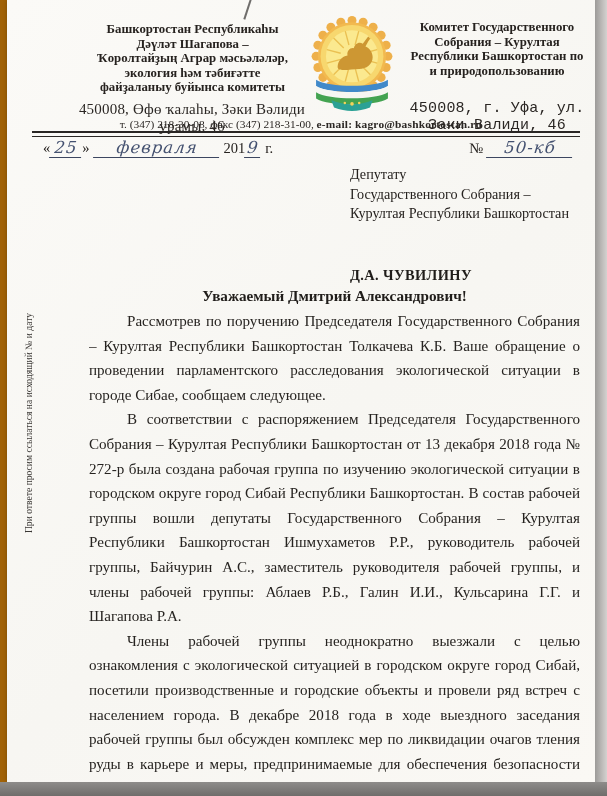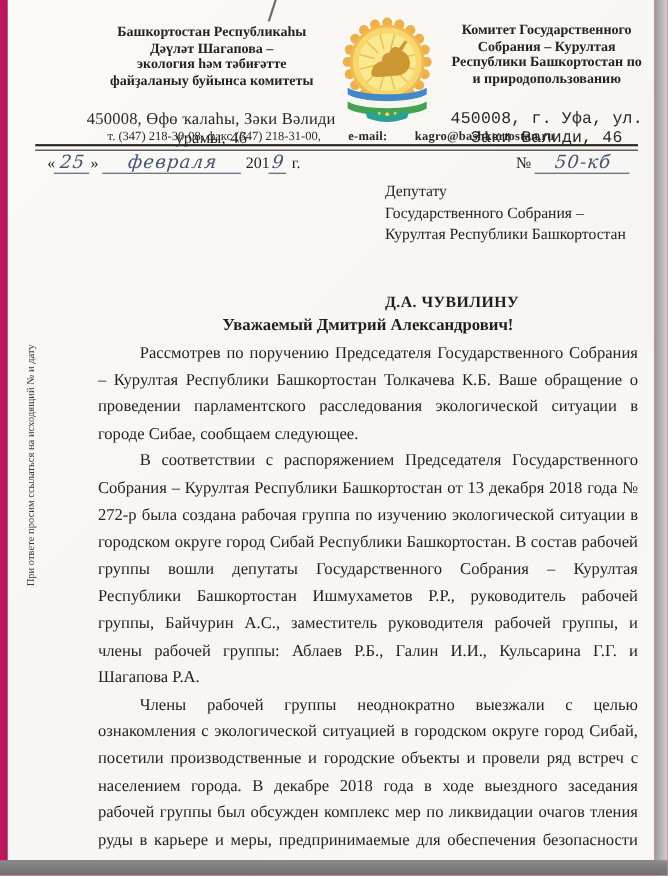--- a/index.html
+++ b/index.html
@@ -1,29 +1,29 @@
 <!DOCTYPE html>
 <html><head>
 <meta charset="utf-8">
 <style>
   html,body{margin:0;padding:0;background:#d8d6d4;}
-  .scan{position:relative;width:607px;height:796px;background:#be185d;overflow:hidden;
+  .scan{position:relative;width:607px;height:796px;background:#a16207;overflow:hidden;
         font-family:"Liberation Serif",serif;}
   .page{position:absolute;left:7px;top:0;width:588px;height:782px;
         background:linear-gradient(135deg,#fbfaf7 0%,#f7f6f2 55%,#faf8f4 100%);
         overflow:hidden;box-shadow:0 0 4px rgba(0,0,0,.25);}
   .edge-right{position:absolute;right:0;top:0;width:12px;height:100%;
         background:linear-gradient(90deg,#9c9a98,#d4d2d0);}
   .edge-bottom{position:absolute;left:0;bottom:0;width:100%;height:14px;
         background:linear-gradient(180deg,#8e8c8a,#6f6d6b);}
   .abs{position:absolute;}
   .org{font-weight:bold;font-size:12.8px;line-height:14.6px;text-align:center;color:#26221f;}
   .addr{font-size:15px;text-align:center;color:#2b2724;letter-spacing:.2px;}
   .contact{font-size:11.4px;text-align:center;color:#2b2724;width:100%;}
-  .contact b{letter-spacing:.2px;margin-left:22px;}
+  .contact b{letter-spacing:.2px;}
   .rule{border-top:2.5px solid #2a2624;border-bottom:1.3px solid #2a2624;height:2.5px;}
   .printed{font-size:14.5px;color:#26221f;}
   .hand{font-family:"DejaVu Serif",serif;font-style:italic;color:#445170;font-size:16.5px;
         display:inline-block;text-align:center;transform:skewX(-6deg);letter-spacing:1px;}
   .uline{border-bottom:1.6px solid #3c4660;display:inline-block;text-align:center;
         vertical-align:baseline;line-height:18px;}
   .addressee{font-size:14.2px;line-height:19.5px;color:#26221f;}
   .addressee-name{font-weight:bold;font-size:14.4px;letter-spacing:.4px;color:#201d1a;margin-top:43px;}
   .margin-note{font-size:9.6px;color:#3a3734;white-space:nowrap;text-align:center;
         transform:rotate(-90deg);transform-origin:center;}
@@ -36,20 +36,21 @@
 <body>
 
 <div class="scan">
   <div class="page">
 
     <div class="abs scan-mark" style="left:240px;top:-4px;"></div>
 
     <div class="abs org" style="left:68px;top:22px;width:235px;">
       <div>Башкортостан Республикаһы</div>
       <div>Дәүләт Шагапова –</div>
+      <div>Ҡоролтайҙың Аграр мәсьәләләр,</div>
       <div>экология һәм тәбиғәтте</div>
       <div>файҙаланыу буйынса комитеты</div>
     </div>
 
     <div class="abs" style="left:300px;top:15px;width:90px;height:97px;">
       <svg viewBox="0 0 100 108" width="90" height="97">
         <g fill="#eeb04a">
           <circle cx="90" cy="46" r="5"></circle>
             <circle cx="88" cy="58.4" r="5"></circle>
             <circle cx="82.4" cy="69.5" r="5"></circle>

